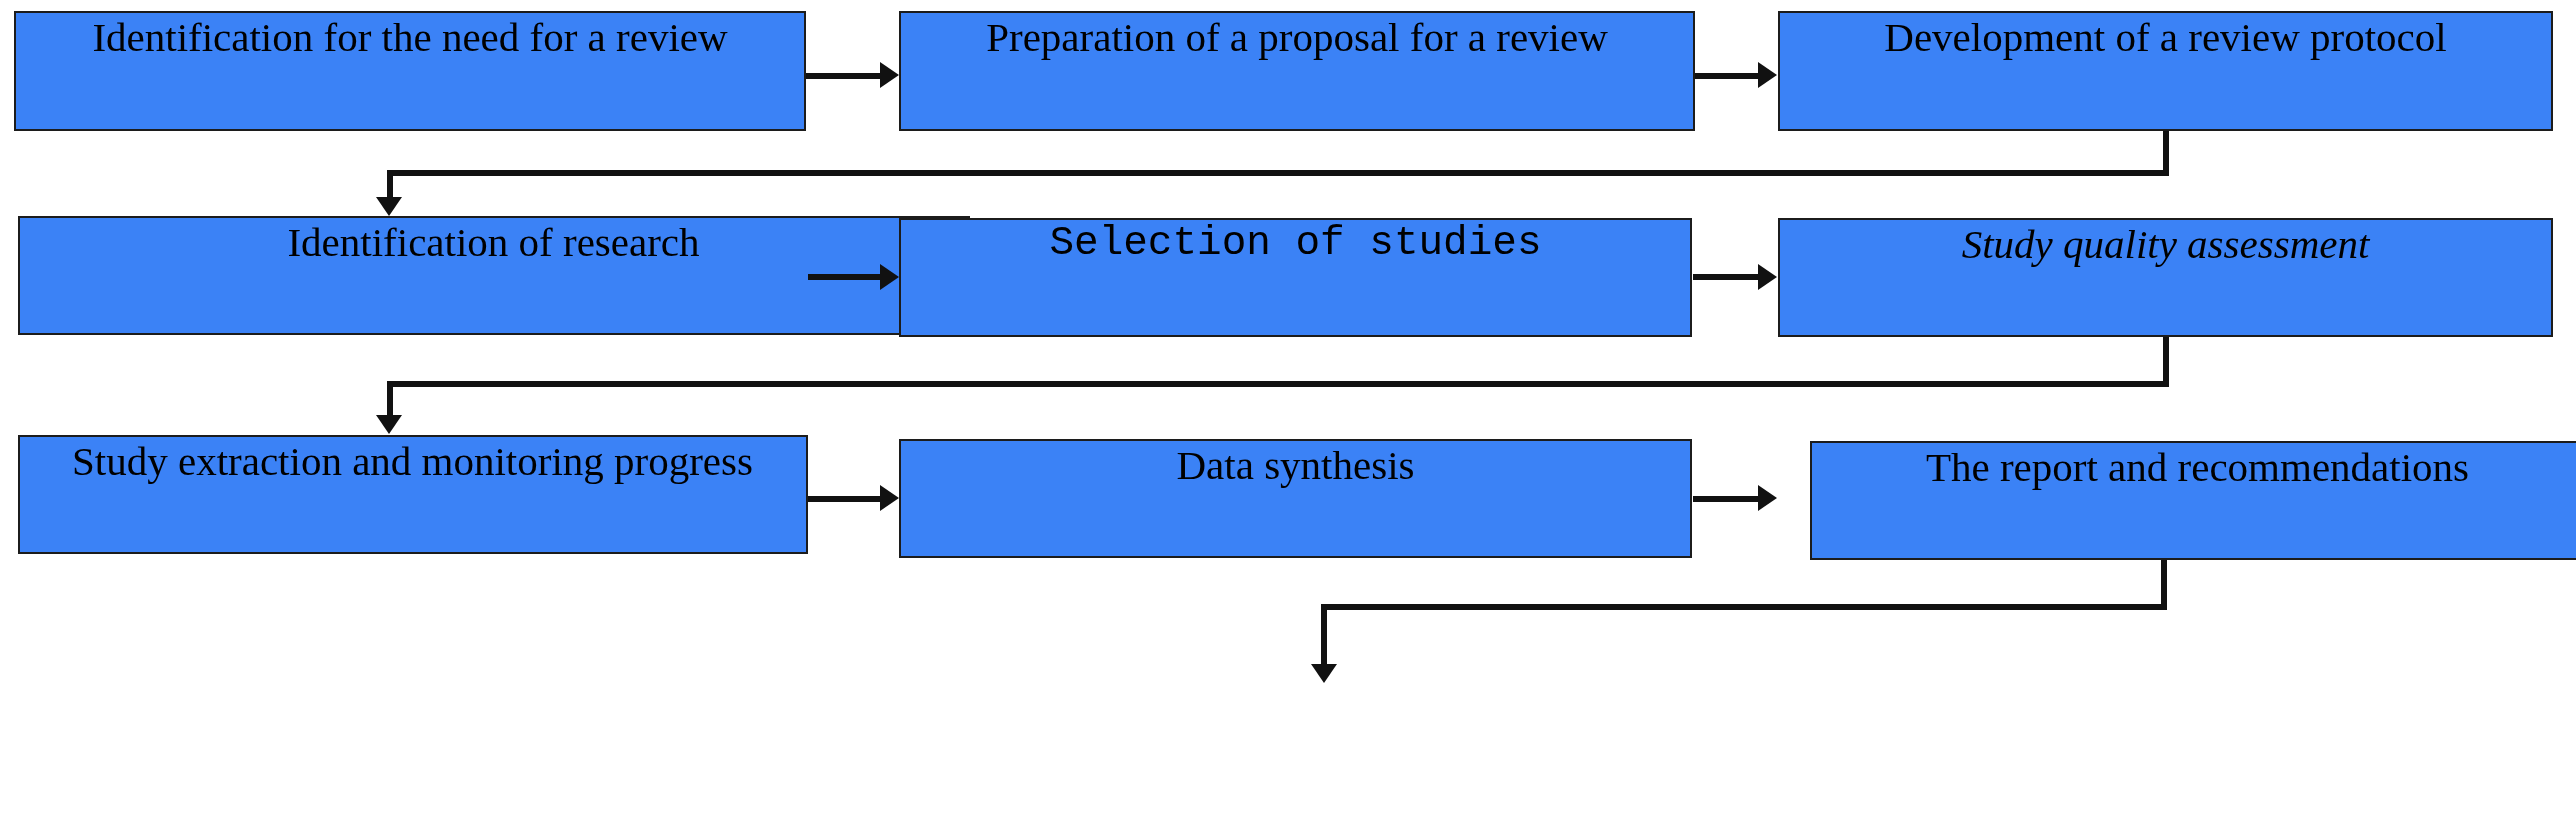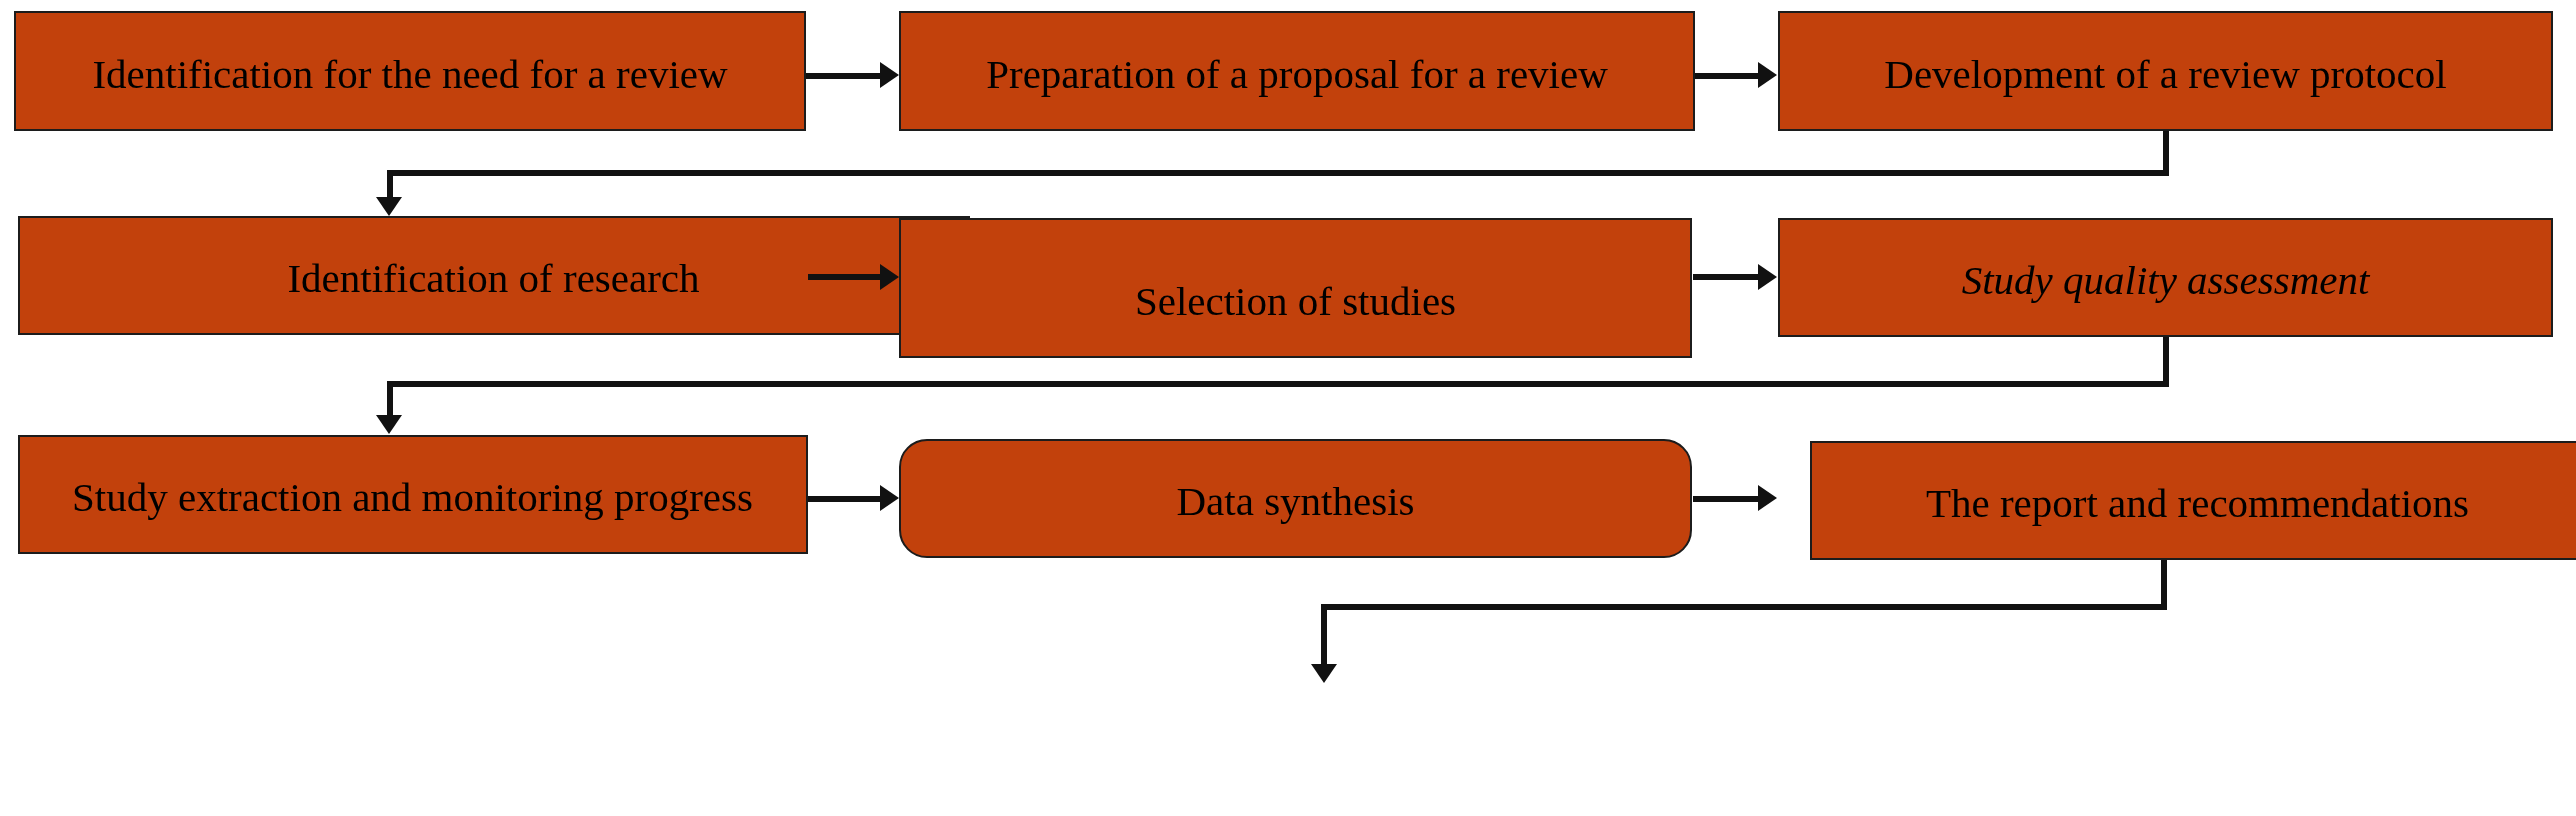--- a/index.html
+++ b/index.html
@@ -11,24 +11,24 @@
     position: relative;
     width: 2576px;
     height: 816px;
     background: #ffffff;
     font-family: "Liberation Serif", "DejaVu Serif", serif;
     overflow: hidden;
   }
   .box {
     position: absolute;
     box-sizing: border-box;
-    background: #c2410c;
+    background: #3b82f6;
     border: 2.8px solid #1c1c1c;
     display: flex;
-    align-items: flex-end;
+    align-items: flex-start;
     justify-content: center;
     padding-bottom: 31px;
     font-size: 41px;
     color: #000000;
     white-space: nowrap;
     text-align: center;
   }
   .shaft-h {
     position: absolute;
     height: 5.6px;
@@ -52,24 +52,24 @@
     border-top: 19.6px solid #111111;
     border-left: 13.3px solid transparent;
     border-right: 13.3px solid transparent;
   }
 
   
   .b1  { left: 14px;   top: 10.5px;  width: 792px; height: 120px; }
   .b2  { left: 899px; top: 10.5px;  width: 796px; height: 120px; }
   .b3  { left: 1778px; top: 10.5px;  width: 775px; height: 120px; }
   .b4  { left: 17.5px;   top: 216px; width: 952px; height: 119px; }
-  .b5  { left: 899px; top: 218px; width: 793px; height: 140px; }
+  .b5  { left: 899px; top: 218px; width: 793px; height: 119px; font-family: Liberation Mono, monospace; }
   .b6  { left: 1778px; top: 218px; width: 775px; height: 119px; font-style: italic; }
   .b7  { left: 17.5px;   top: 435px; width: 790px; height: 119px; }
-  .b8  { left: 899px; top: 439px; width: 793px; height: 119px; border-radius: 28px; }
+  .b8  { left: 899px; top: 439px; width: 793px; height: 119px; }
   .b9  { left: 1778px; top: 441px; width: 775px; height: 119px; margin-left: 32px; }
   .b10 { left: 899px; top: 683px; width: 795px; height: 118px; }
 
   
   .a12s { left: 806px; top: 73px; width: 76px; }
   .a12h { left: 880px; top: 62px; }
   .a23s { left: 1695px; top: 73px; width: 64px; }
   .a23h { left: 1758px; top: 62px; }
   .a45s { left: 808px; top: 274px; width: 73px; }
   .a45h { left: 880px; top: 264px; }

